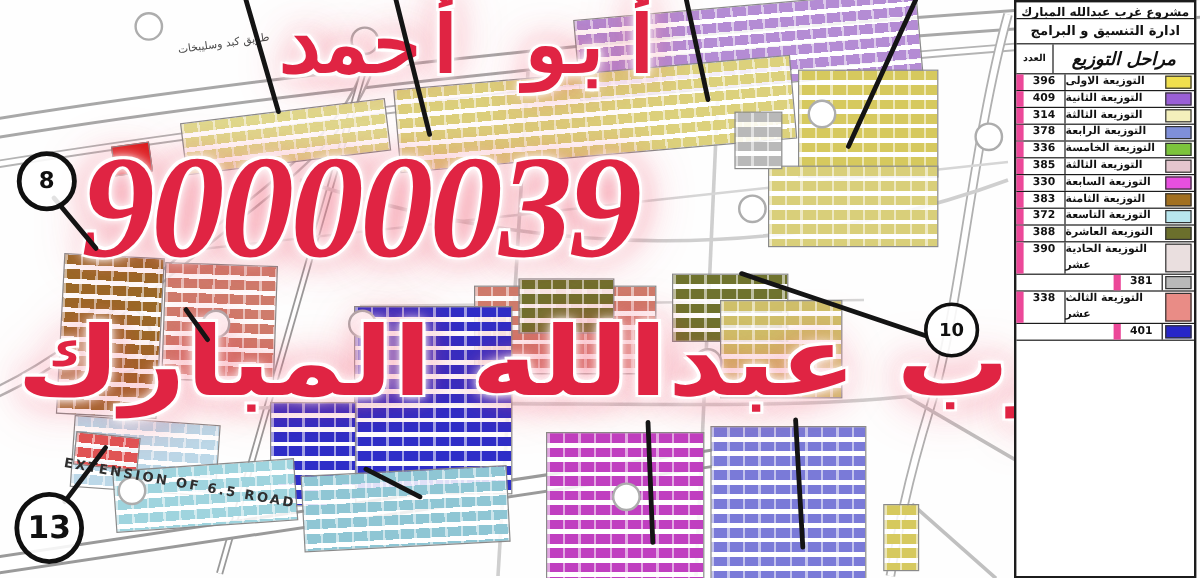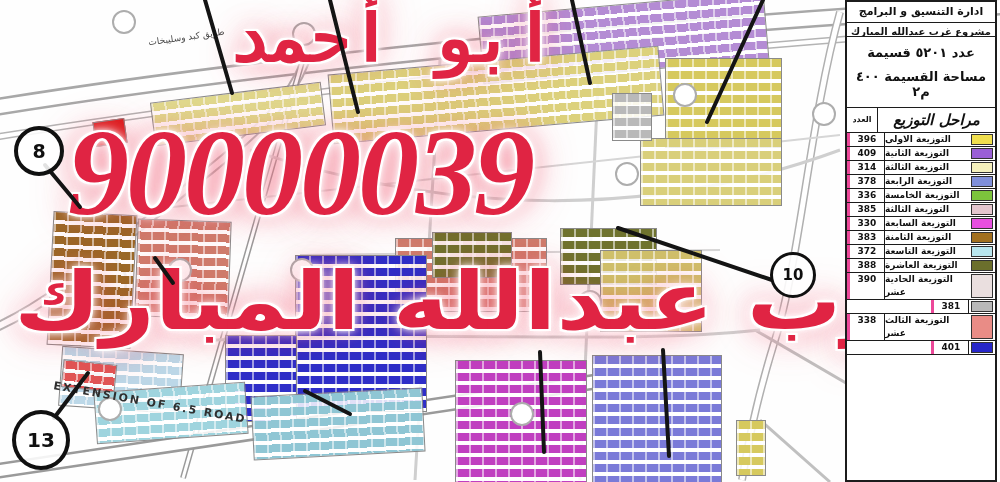--- a/index.html
+++ b/index.html
@@ -26,38 +26,38 @@
         0 0 26px rgba(240,60,90,.55), 0 0 44px rgba(240,60,90,.42);}
   .wm1{top:10px;left:228px;font-size:68px;font-family:Liberation Mono, monospace;}
   .wm2{top:112px;left:68px;font-size:122px;font-style:italic;font-family:Liberation Serif, serif;letter-spacing:-3px;}
   .wm3{top:262px;left:14px;font-size:80px;transform:scaleX(1.18);transform-origin:left center;}
   
   svg.leaders{position:absolute;inset:0;z-index:7;}
   .callout{position:absolute;z-index:8;border:4px solid #101010;border-radius:50%;
            background:rgba(255,255,255,.88);display:flex;align-items:center;justify-content:center;
            font-weight:bold;color:#101010;}
   .callout.c8 {left:14px;top:126px;width:42px;height:42px;font-size:19px;}
-  .callout.c13{left:12px;top:410px;width:50px;height:52px;font-size:20px;}
+  .callout.c13{left:12px;top:410px;width:50px;height:52px;font-size:26px;}
   .callout.c10{left:770px;top:252px;width:40px;height:40px;font-size:15px;border-width:3px;}
   
   .panel{position:absolute;z-index:9;left:845px;top:0;width:152px;height:482px;background:#fff;
          border:2px solid #1c1c1c;box-sizing:border-box;direction:rtl;}
   .panel .row{border-bottom:1px solid #1c1c1c;text-align:center;font-weight:bold;color:#111;}
   .p-title{height:13px;font-size:10px;overflow:hidden;line-height:17px;}
   .p-dept{height:20px;font-size:11px;line-height:20px;}
   .p-stats{height:70px;font-size:13px;display:flex;flex-direction:column;justify-content:space-evenly;}
   .p-lghead{height:24px;display:flex;align-items:stretch;}
   .p-lghead .lg-title{flex:1;font-size:15px;line-height:24px;font-weight:bold;font-style:italic;}
   .p-lghead .lg-count{width:30px;border-right:1px solid #1c1c1c;font-size:8px;line-height:24px;font-weight:bold;}
   .lg-rows{height:198px;display:flex;flex-direction:column;}
   .lg-row{flex:1;display:flex;align-items:stretch;border-bottom:1px solid #1c1c1c;font-weight:bold;}
   .lg-row:last-child{border-bottom:1px solid #1c1c1c;}
   .lg-swatch{width:20px;margin:1px 2px;border:1px solid #333;}
   .lg-label{flex:1;font-size:9px;line-height:13px;text-align:left;color:#111;}
-  .lg-num{width:34px;border-right:1px solid #1c1c1c;border-left:3px solid #ec4899;
+  .lg-num{width:34px;border-right:1px solid #1c1c1c;border-left:6px solid #ec4899;
           font-size:9px;line-height:13px;text-align:center;direction:ltr;color:#111;}
   .p-empty{height:145px;}
 </style>
 </head>
 <body>
 
 <div class="stage">
 
   <div class="map"></div>
 
@@ -149,26 +149,22 @@
       <line x1="305" y1="391" x2="350" y2="414"></line>
       <line x1="155" y1="258" x2="173" y2="283"></line>
     </g>
   </svg>
 
   <div class="callout c8">8</div>
   <div class="callout c13">13</div>
   <div class="callout c10">10</div>
 
   <div class="panel">
+    <div class="row p-title">مشروع غرب عبدالله المبارك</div>
     <div class="row p-dept">ادارة التنسيق و البرامج</div>
-    <div class="row p-title">مشروع غرب عبدالله المبارك</div>
-    <div class="row p-stats">
-      <div>عدد  ٥٢٠١  قسيمة</div>
-      <div>مساحة القسيمة ٤٠٠ م٢</div>
-    </div>
     <div class="row p-lghead">
       <div class="lg-title">مراحل التوزيع</div>
       <div class="lg-count">العدد</div>
     </div>
     <div class="lg-rows" id="legend-rows">
         <div class="lg-row">
           <span class="lg-swatch" style="background: rgb(240, 223, 78);"></span>
           <span class="lg-label">التوزيعة الاولى</span>
           <span class="lg-num">396</span>
         </div>

